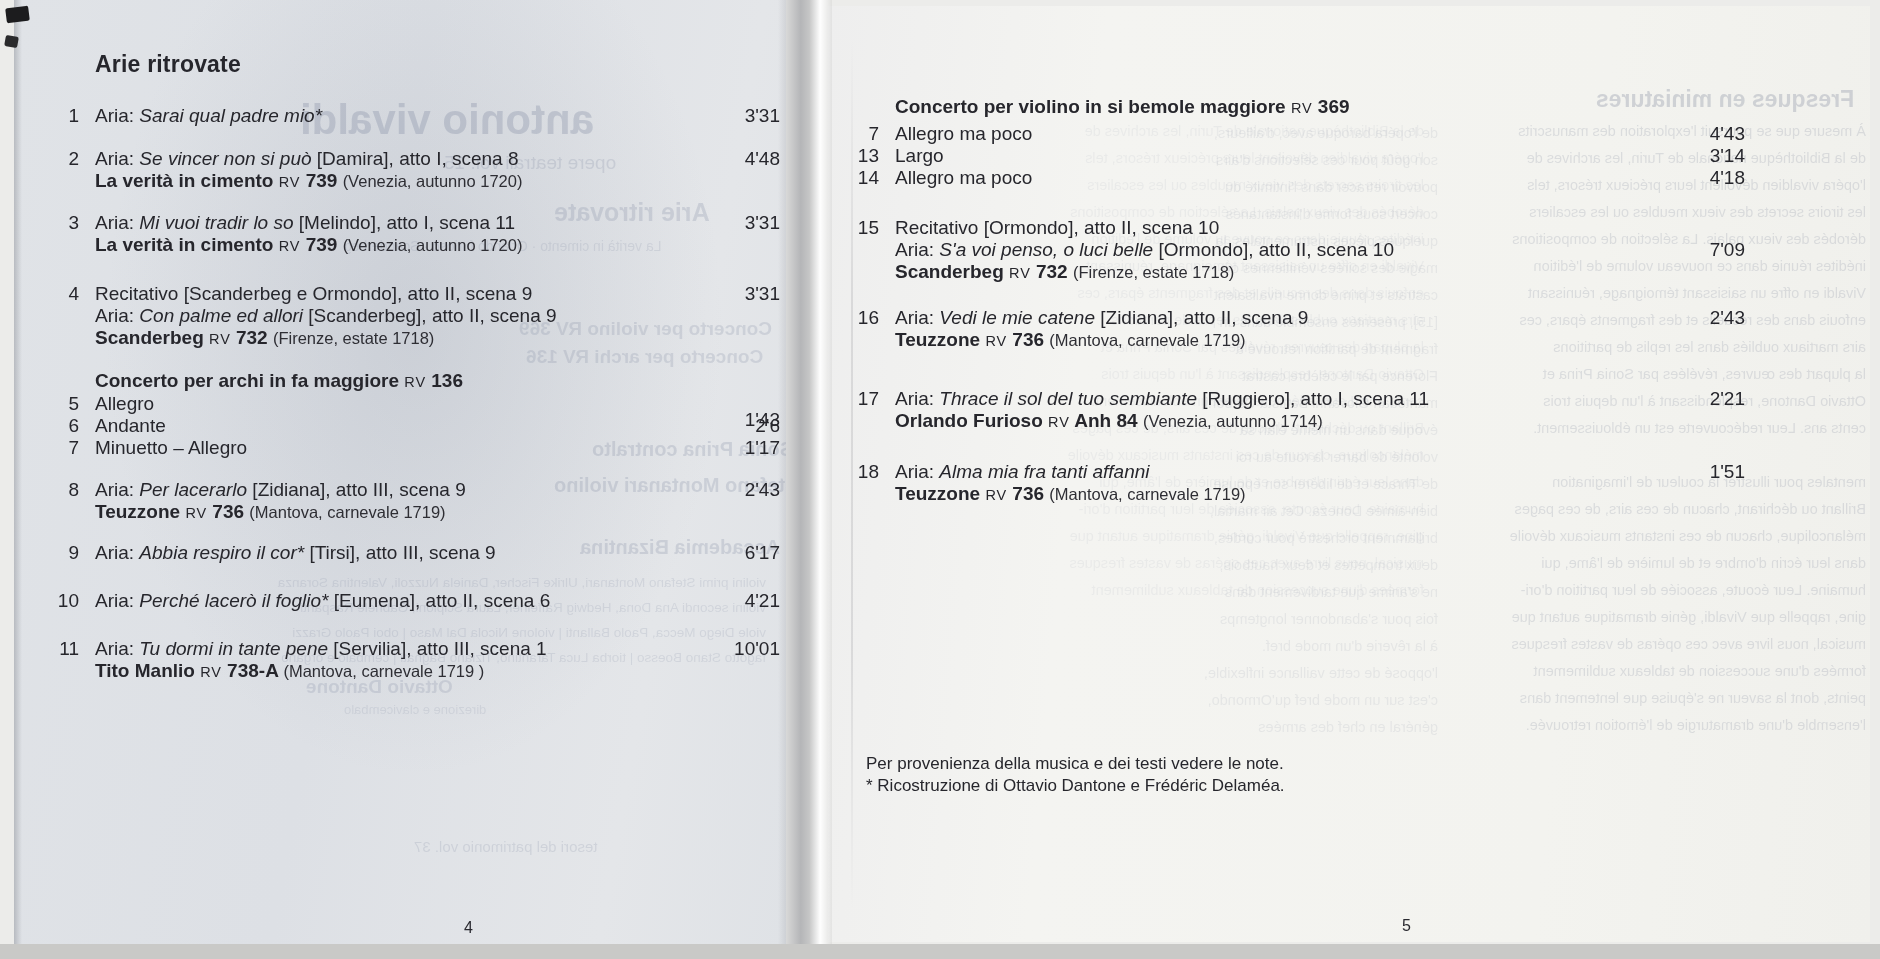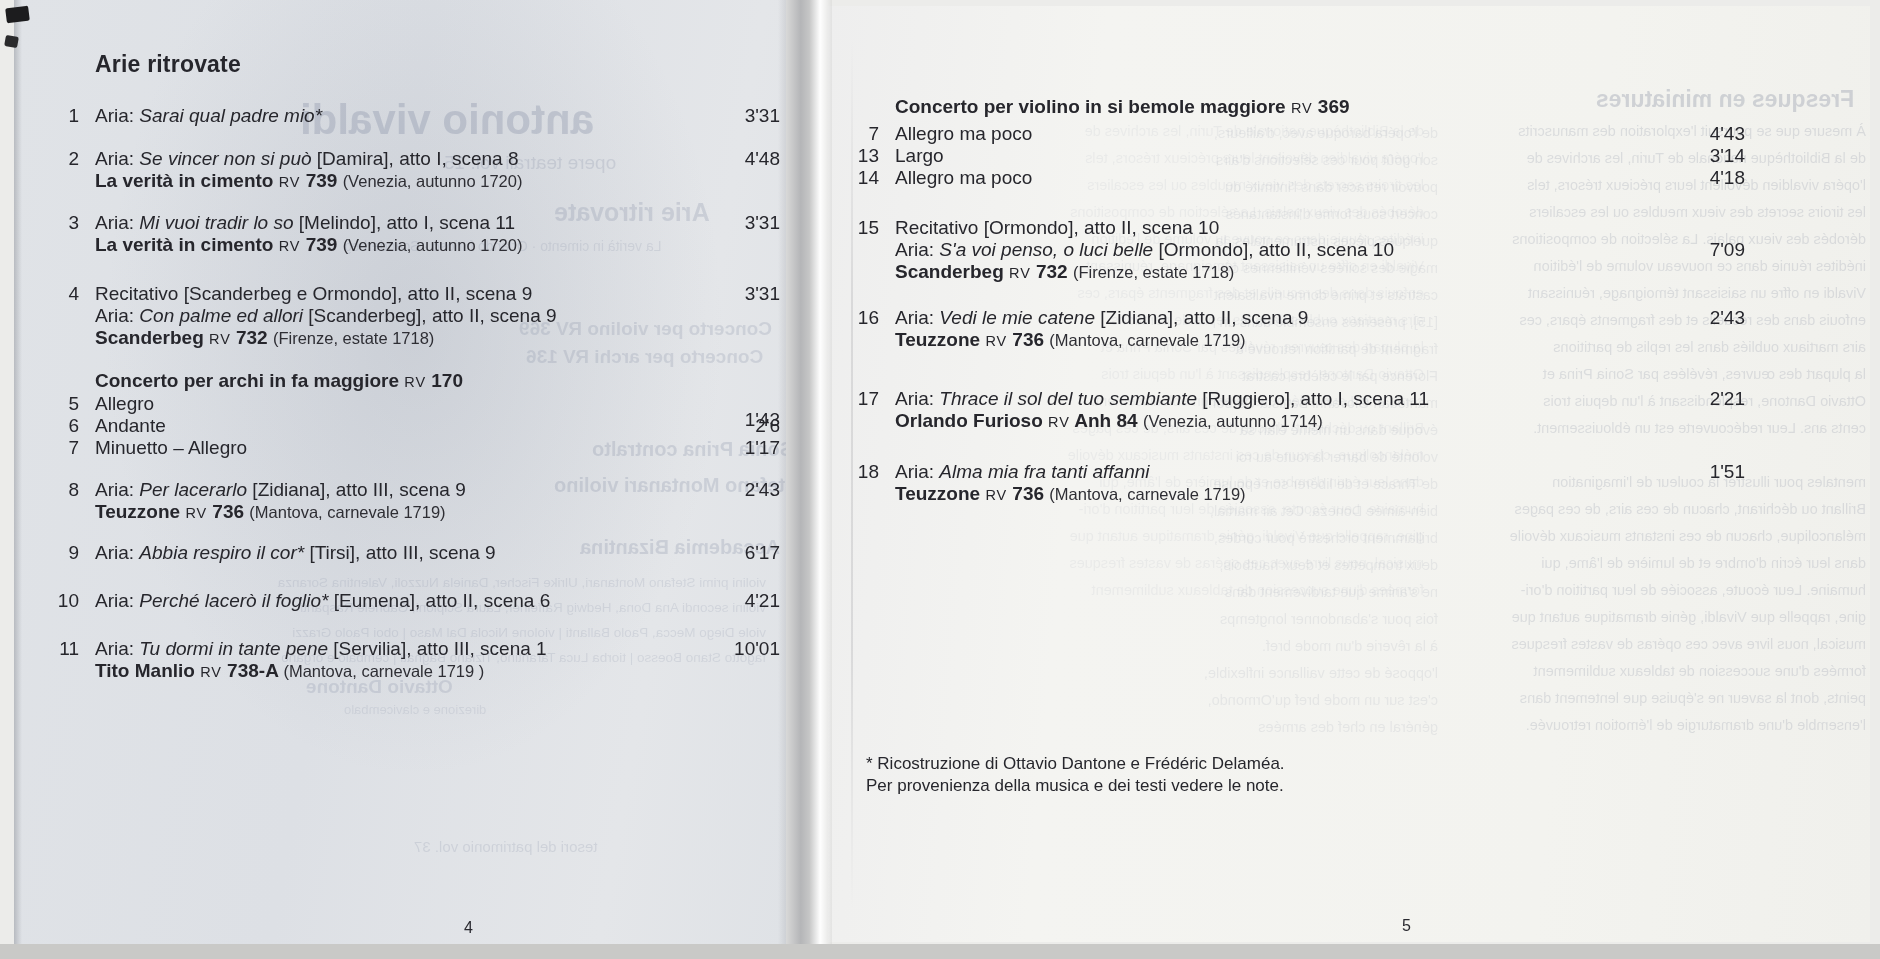--- a/index.html
+++ b/index.html
@@ -187,21 +187,21 @@
           <div class="num">4</div>
           <div class="body">
             <div class="line"><span class="seg-r">Recitativo [Scanderbeg e Ormondo], atto II, scena 9</span></div>
             <div class="line"><span class="seg-r">Aria: </span><span class="seg-i">Con palme ed allori</span><span class="seg-r"> [Scanderbeg], atto II, scena 9</span></div>
             <div class="line"><span class="seg-b">Scanderbeg </span><span class="seg-sc">RV</span><span class="seg-b"> 732 </span><span class="seg-p">(Firenze, estate 1718)</span></div>
           </div>
           <div class="dur" style="top: 0px;">3'31</div>
         </div>
         <div class="entry heading" style="margin-top: 20px;">
           <div class="body">
-            <div class="line"><span class="seg-b">Concerto per archi in fa maggiore </span><span class="seg-sc">RV</span><span class="seg-b"> 170</span></div>
+            <div class="line"><span class="seg-b">Concerto per archi in fa maggiore </span><span class="seg-sc">RV</span><span class="seg-b"> 136</span></div>
           </div>
         </div>
         <div class="entry track">
           <div class="num">5</div>
           <div class="body">
             <div class="line"><span class="seg-r">Allegro</span></div>
           </div>
           <div class="dur" style="top: 16px;">1'43</div>
         </div>
         <div class="entry track">
@@ -309,20 +309,20 @@
           <div class="body">
             <div class="line"><span class="seg-r">Aria: </span><span class="seg-i">Alma mia fra tanti affanni</span></div>
             <div class="line"><span class="seg-b">Teuzzone </span><span class="seg-sc">RV</span><span class="seg-b"> 736 </span><span class="seg-p">(Mantova, carnevale 1719)</span></div>
           </div>
           <div class="dur" style="top: 0px;">1'51</div>
         </div>
       </div>
   </div>
 
   <div class="footnote">
+    <div>Per provenienza della musica e dei testi vedere le note.</div>
     <div>* Ricostruzione di Ottavio Dantone e Frédéric Delaméa.</div>
-    <div>Per provenienza della musica e dei testi vedere le note.</div>
   </div>
 
   <div class="pagenum pagenum-left">4</div>
   <div class="pagenum pagenum-right">5</div>
 
 </div>
 
 </body></html>

